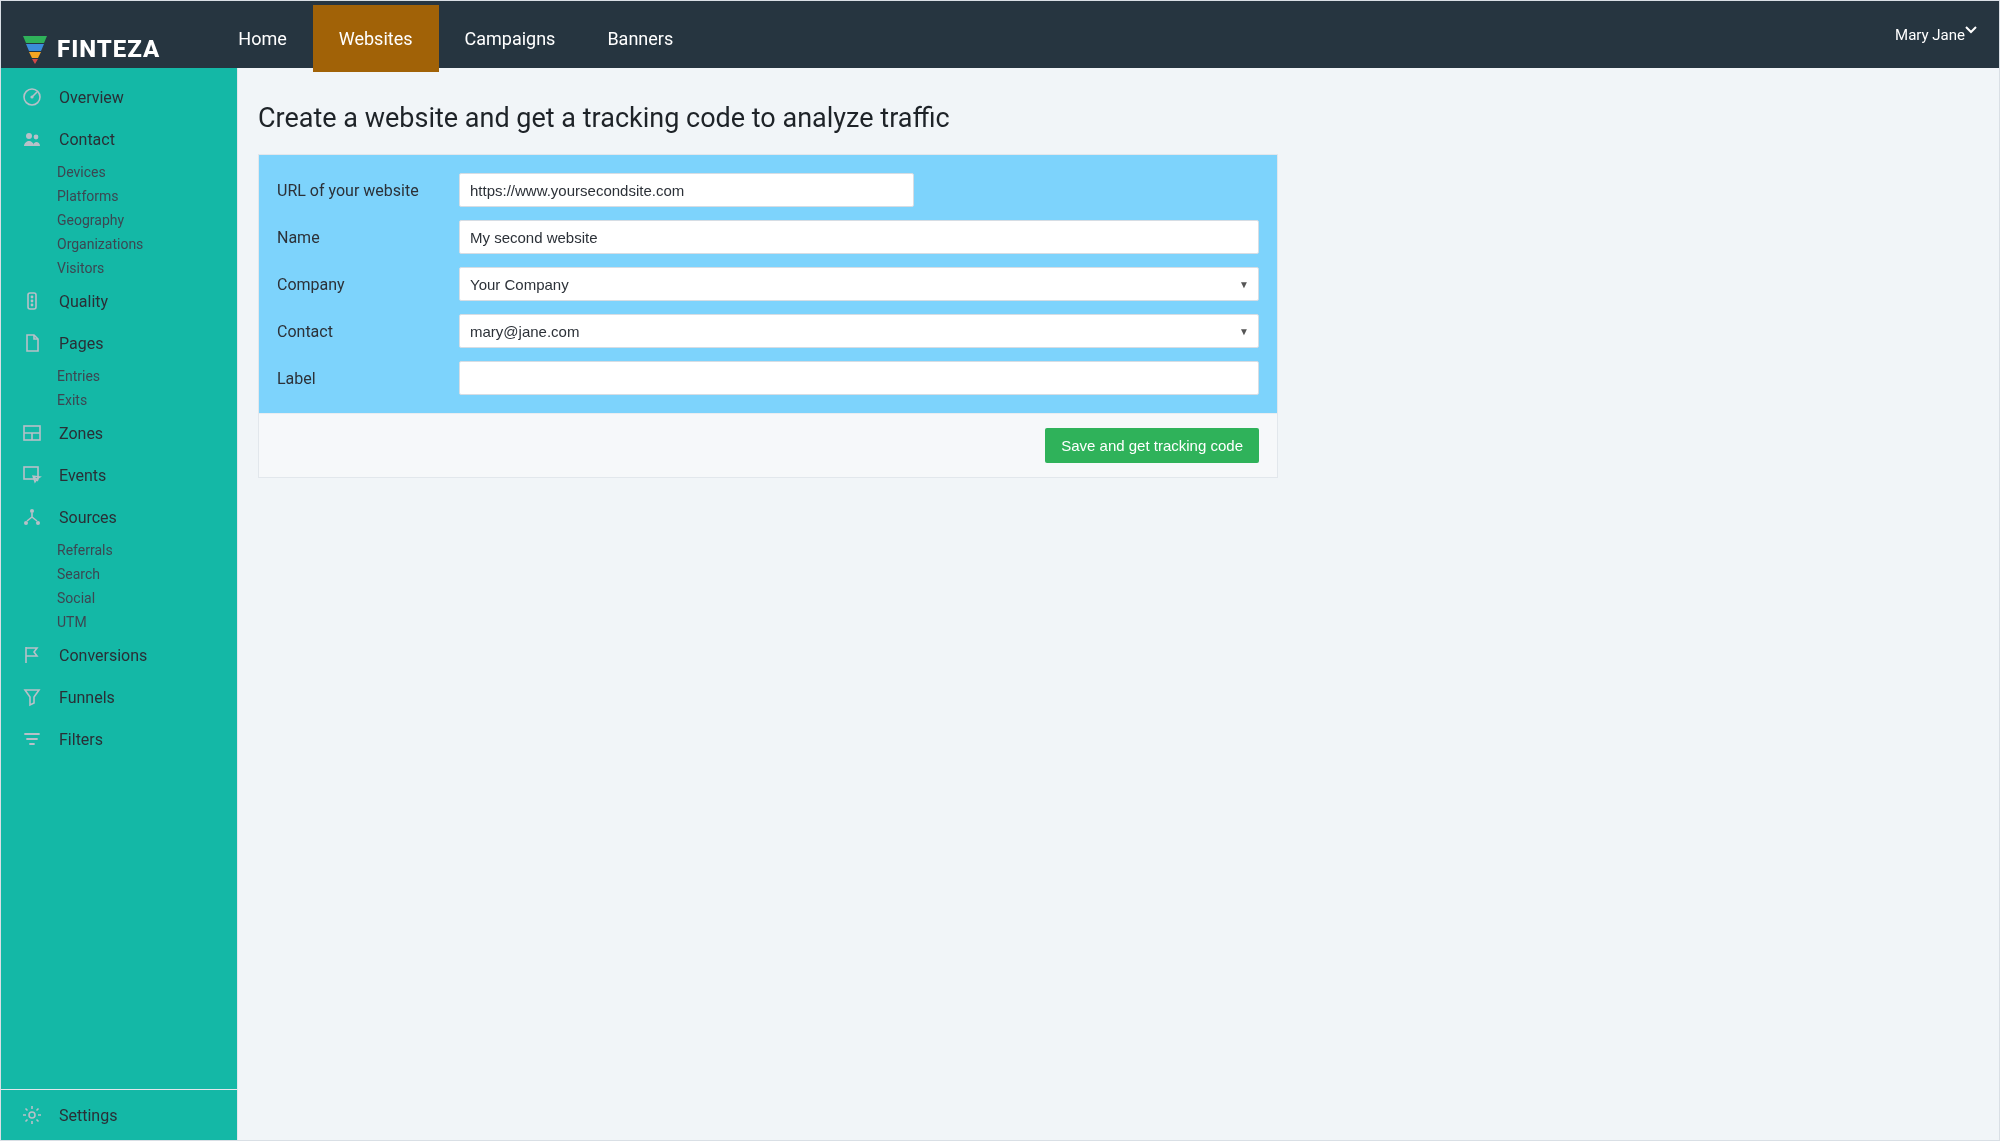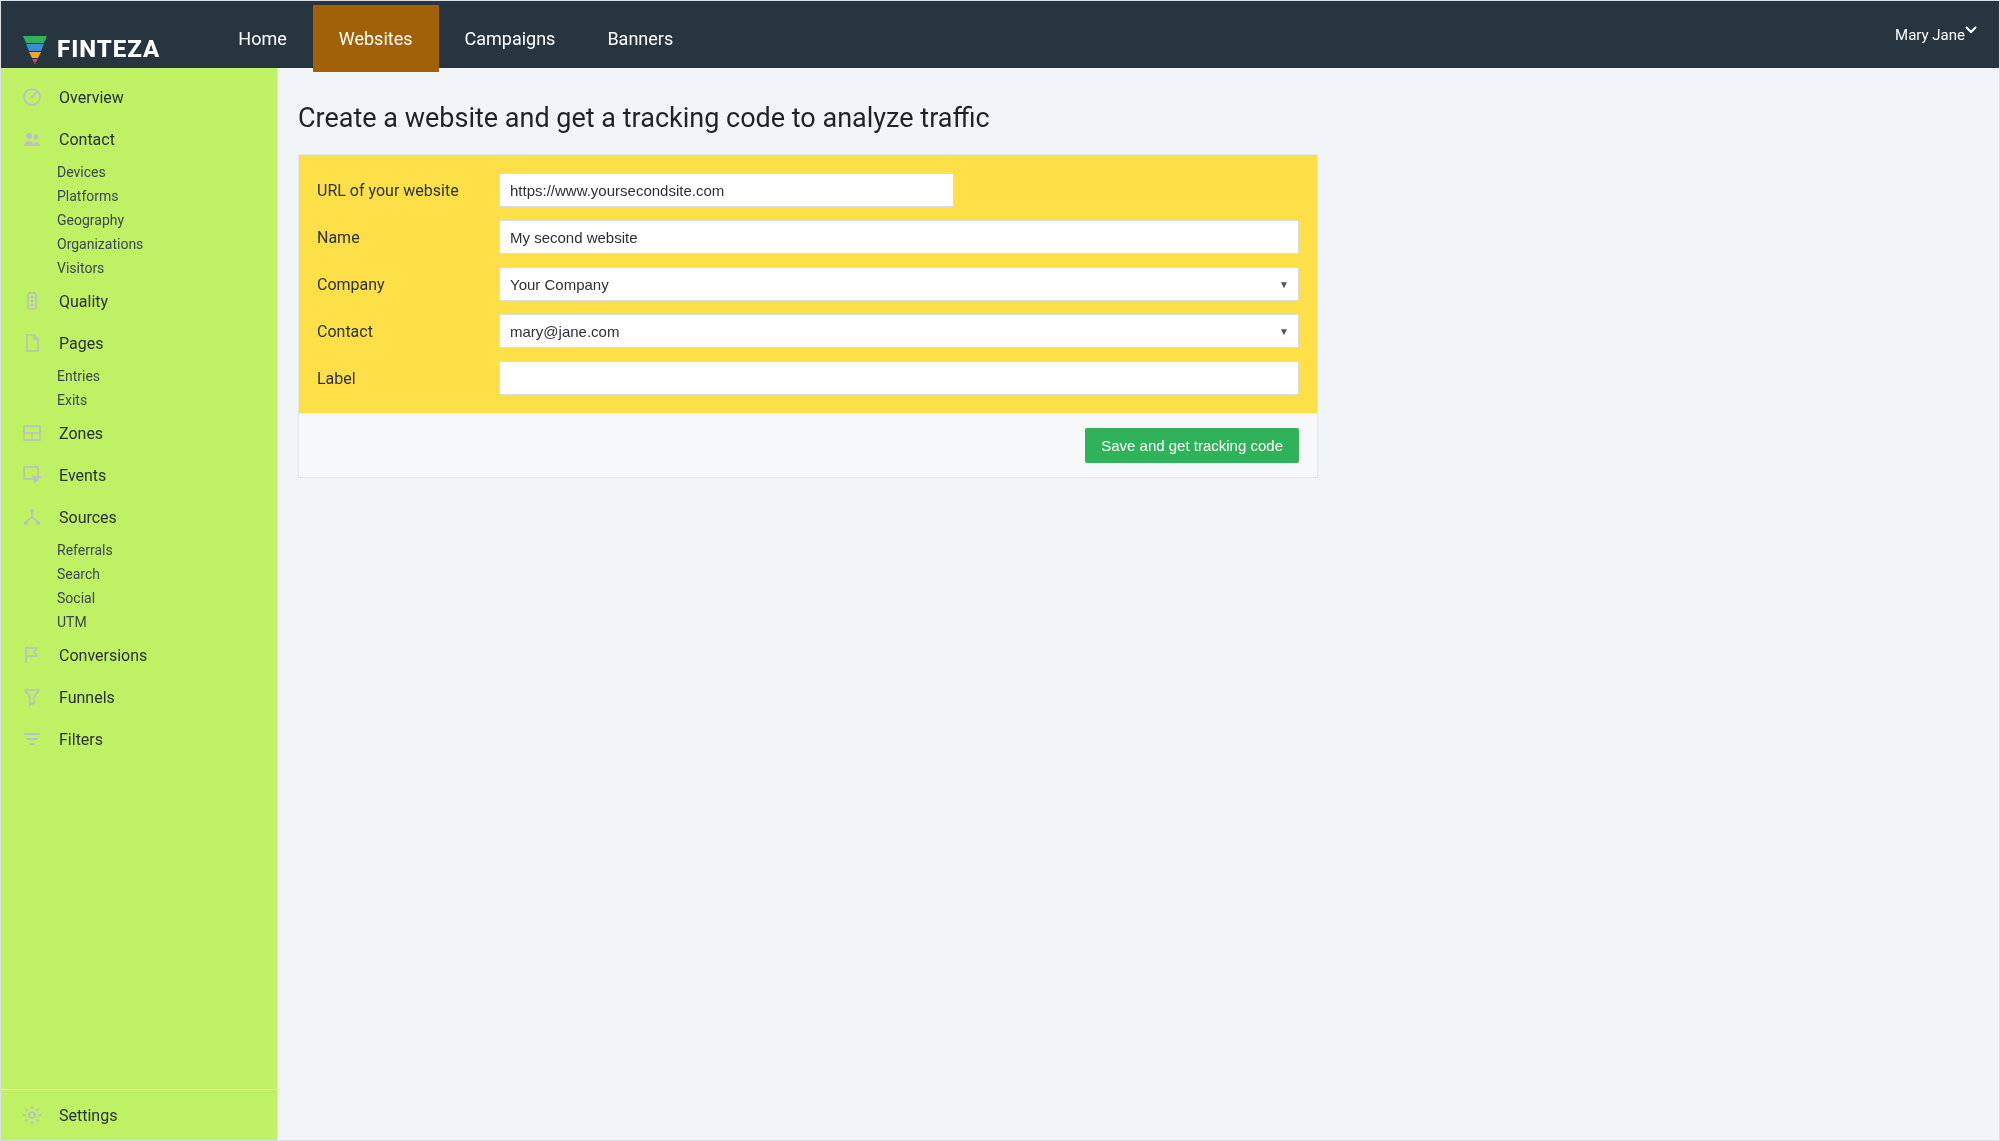--- a/index.html
+++ b/index.html
@@ -18,40 +18,40 @@
 .topnav a {
   display: flex; align-items: center; padding: 0 26px;
   color: #fff; text-decoration: none; font-size: 18px; cursor: pointer;
 }
 .topnav a.active { background: #a16207; }
 .user-menu { margin-left: auto; display: flex; align-items: flex-start; padding: 0 22px; gap: 0; cursor: pointer; font-size: 15px; }
 
 .body-row { display: flex; flex: 1; min-height: 0; }
 
 .sidebar {
-  width: 277px; background: #bef264; border-right: 1px solid #e2e7ec;
+  width: 237px; background: #14b8a6; border-right: 1px solid #e2e7ec;
   display: flex; flex-direction: column; overflow-y: auto;
 }
 .side-main { flex: 1; padding-top: 8px; }
 .side-item {
   display: flex; align-items: center; gap: 16px;
   padding: 10px 16px 10px 20px; cursor: pointer; color: #2a2f36;
   font-size: 16px;
 }
 .side-item .icon { width: 22px; height: 22px; color: #b8c0c8; display: flex; align-items: center; justify-content: center; }
 .side-sub {
   padding: 4px 16px 4px 56px; cursor: pointer; color: #3c4752; font-size: 14px;
 }
 .side-footer { border-top: 1px solid #e2e7ec; }
 .side-footer .side-item { padding: 14px 16px 14px 20px; }
 
 .content { flex: 1; padding: 22px 20px 31px 20px; overflow-y: auto; margin-top: 12px; }
 .page-title { font-size: 27px; font-weight: 400; color: #1e2328; margin: 0 0 20px 0; }
 
-.card { background: #fde047; border: 1px solid #e2e7ec; border-radius: 0; max-width: 1020px; }
+.card { background: #7dd3fc; border: 1px solid #e2e7ec; border-radius: 0; max-width: 1020px; }
 .card-body { padding: 18px 18px 14px 18px; }
 .card-footer {
   background: #f6f8fa; border-top: 1px solid #e9edf1;
   padding: 14px 18px; display: flex; justify-content: flex-end;
 }
 
 .form-row { display: flex; align-items: center; margin-bottom: 13px; }
 .form-row:last-child { margin-bottom: 4px; }
 .form-label { width: 182px; font-size: 16px; color: #2c3138; }
 .form-control {

